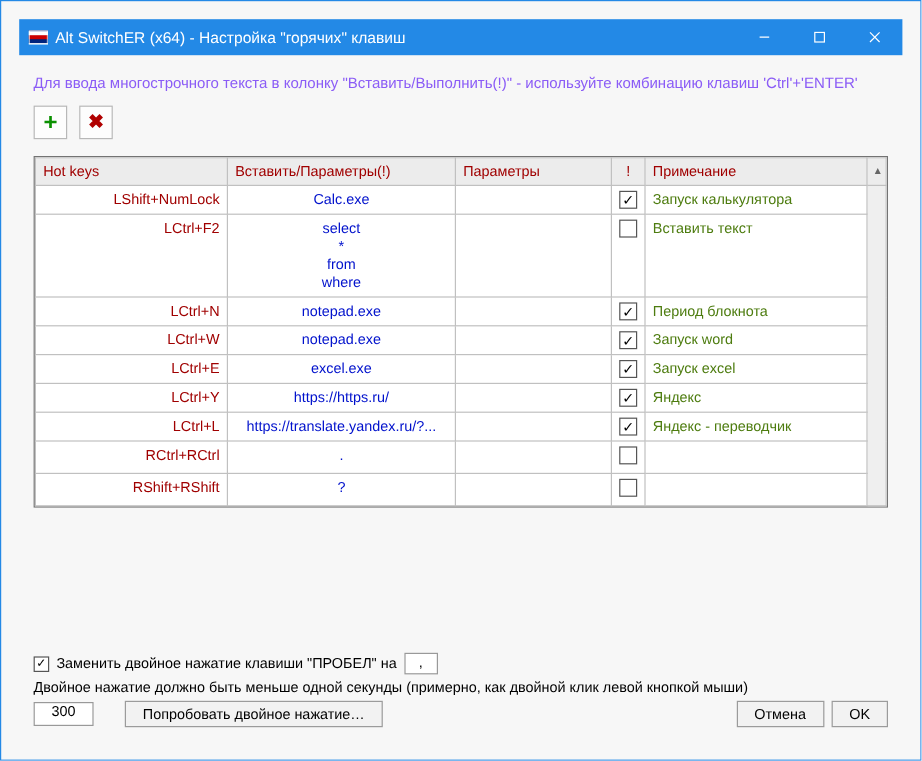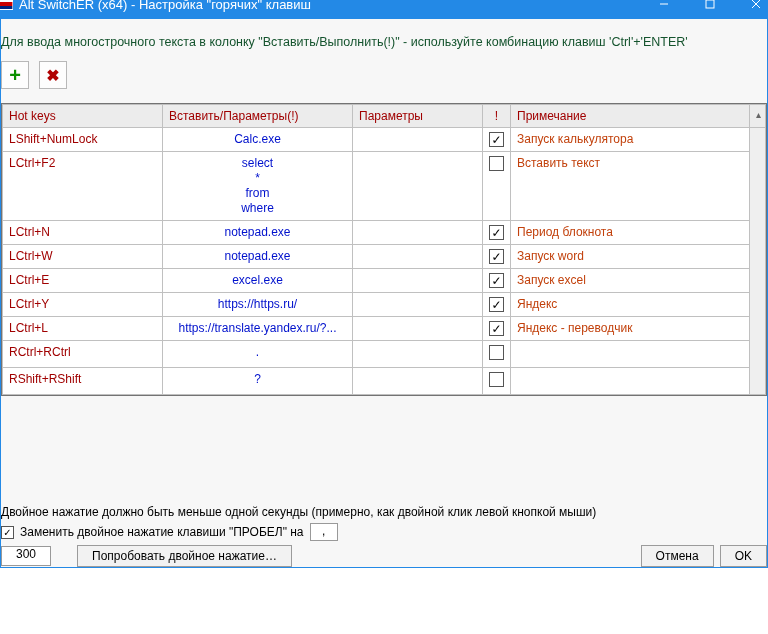--- a/index.html
+++ b/index.html
@@ -5,26 +5,26 @@
   * { box-sizing: border-box; }
   body {
     margin: 0;
     font-family: "Segoe UI", Tahoma, sans-serif;
     font-size: 12px;
     background: #fff;
     color: #000;
   }
   .window {
     width: 768px;
-    height: 568px;
+    height: 634px;
     border: 1px solid #2389e6;
     display: flex;
     flex-direction: column;
     background: #f7f7f7;
-    padding: 0;
+    padding: 27px;
   }
   .titlebar {
     height: 30px;
     background: #2389e6;
     color: #fff;
     display: flex;
     align-items: center;
     padding: 0 0 0 8px;
     margin: -12px -12px 10px -12px;
     font-size: 13px;
@@ -37,21 +37,21 @@
   .titlebar .title { flex: 1; }
   .titlebar .win-btn {
     width: 46px; height: 30px;
     display: flex; align-items: center; justify-content: center;
     color: #fff; font-size: 12px;
   }
   .titlebar .win-btn svg { stroke: #fff; stroke-width: 1; fill: none; }
   .instruction {
     margin: 6px 0 12px 0;
     font-size: 12.5px;
-    color: #14532d;
+    color: #8b5cf6;
   }
   .toolbar {
     display: flex; gap: 10px; margin-bottom: 14px;
   }
   .tool-btn {
     width: 28px; height: 28px;
     border: 1px solid #b8b8b8;
     background: #fdfdfd;
     display: flex; align-items: center; justify-content: center;
   }
@@ -81,25 +81,25 @@
     text-align: left;
     font-weight: normal;
   }
   col.c-hot { width: 160px; }
   col.c-ins { width: 190px; }
   col.c-par { width: 130px; }
   col.c-bang{ width: 28px; }
   col.c-note{  }
   col.c-sb  { width: 16px; }
 
-  td.hotkey { color: #a00000; }
+  td.hotkey { color: #a00000; text-align: right; }
   td.insert { color: #0011cc; white-space: pre-line; line-height: 1.25; text-align: center; }
   td.param  { }
   td.bang   { text-align: center; vertical-align: middle; padding:2px 0;}
-  td.note   { color: #c2410c; }
+  td.note   { color: #4d7c0f; }
 
   .chk {
     width: 15px; height: 15px;
     border: 1px solid #555;
     display: inline-flex;
     align-items: center; justify-content: center;
     background:#fff;
   }
   .chk.checked::after {
     content: "✓"; font-size: 12px; line-height: 12px; color:#000;
@@ -258,26 +258,26 @@
             <td class="param"></td>
             <td class="bang"><span class="chk"></span></td>
             <td class="note"></td>
           </tr>
         </tbody>
     </table>
   </div>
 
   <div class="bottom-area">
     <div class="row">
-      <span>Двойное нажатие должно быть меньше одной секунды (примерно, как двойной клик левой кнопкой мыши)</span>
-    </div>
-    <div class="row">
       <span class="chk-inline checked" id="replace-chk"></span>
       <span>Заменить двойное нажатие клавиши "ПРОБЕЛ" на</span>
       <span class="small-input">,</span>
+    </div>
+    <div class="row">
+      <span>Двойное нажатие должно быть меньше одной секунды (примерно, как двойной клик левой кнопкой мыши)</span>
     </div>
     <div class="row">
       <span class="num-input">300</span>
       <span style="width:14px;"></span>
       <span class="btn">Попробовать двойное нажатие…</span>
       <span class="spacer"></span>
       <span class="btn">Отмена</span>
       <span class="btn">OK</span>
     </div>
   </div>

